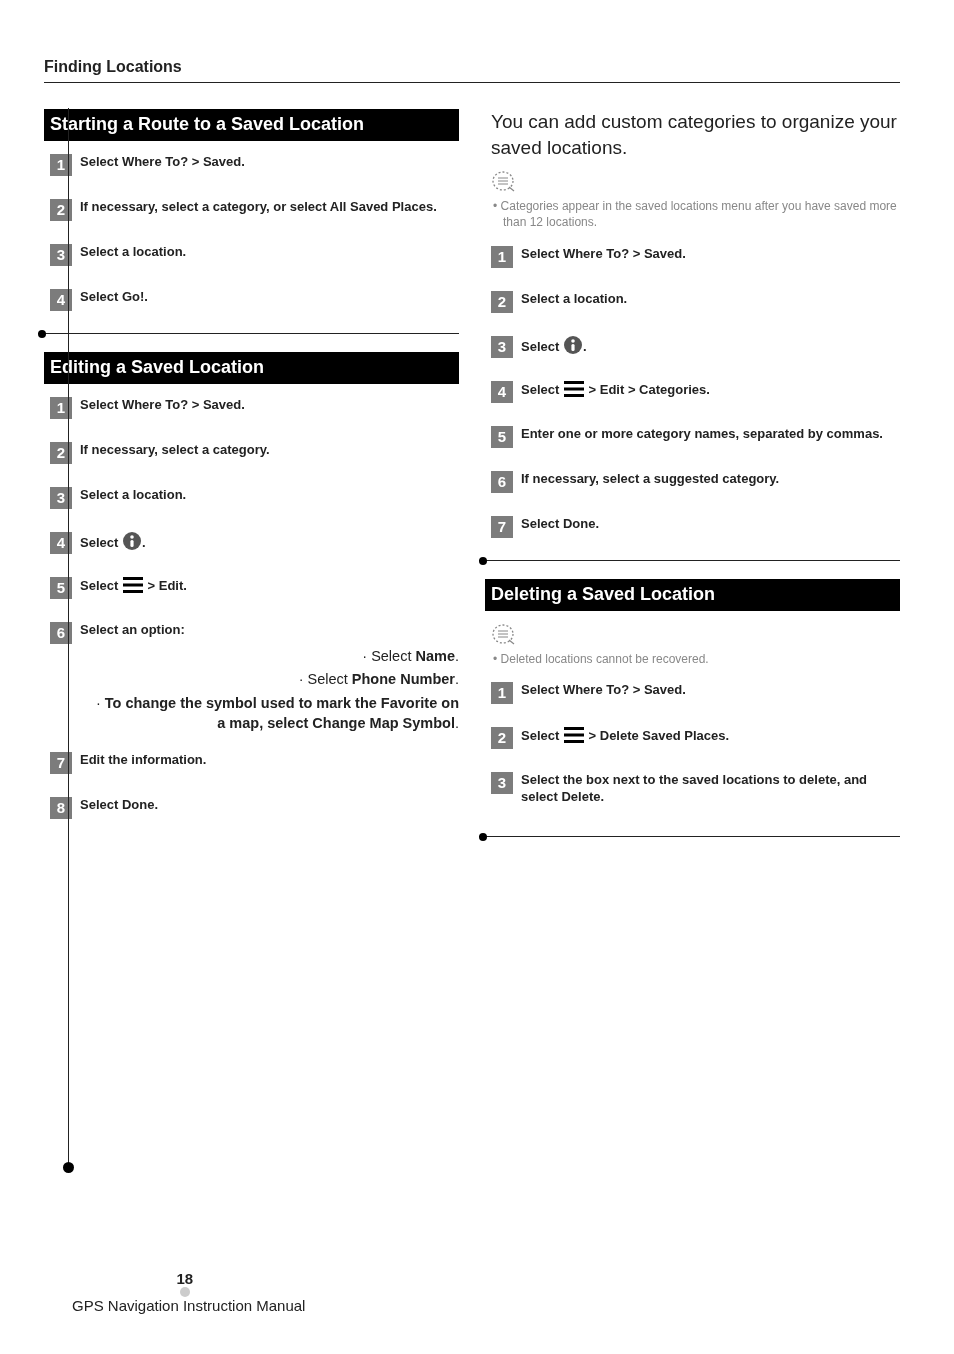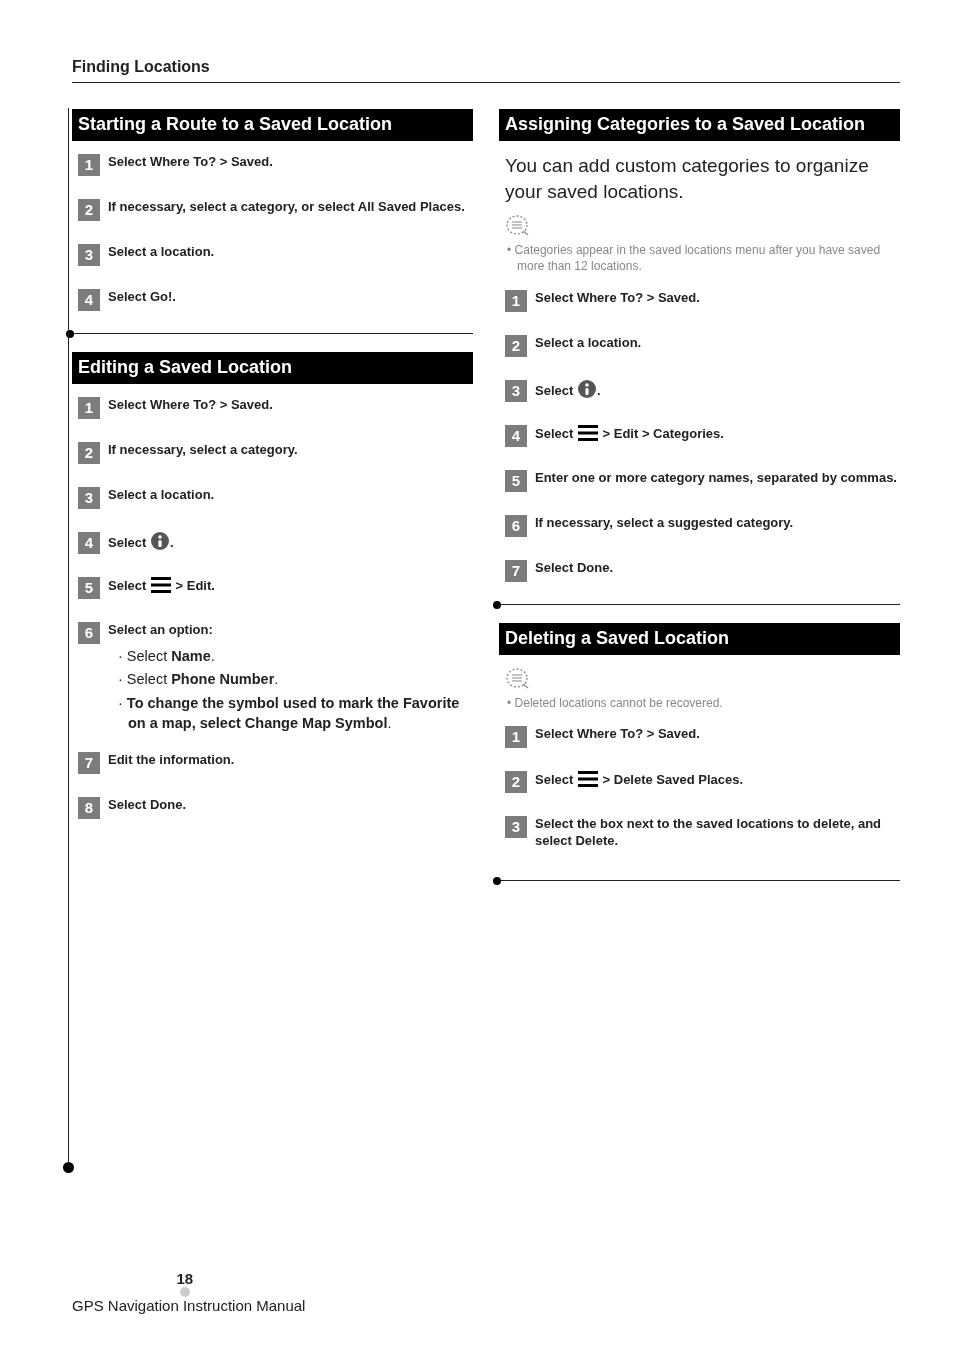--- a/index.html
+++ b/index.html
@@ -4,21 +4,21 @@
 <style>
 * { margin: 0; padding: 0; box-sizing: border-box; }
 body {
   font-family: "Myriad Pro", "Segoe UI", Arial, sans-serif;
   background: #fff;
   width: 954px;
   height: 1354px;
   position: relative;
 }
 .page {
-  padding: 58px 54px 0 72px;
+  padding: 58px 54px 0 44px;
 }
 .section-label {
   font-size: 16px;
   font-weight: bold;
   color: #222;
   margin-bottom: 6px;
 }
 .rule {
   height: 1px;
   background: #222;
@@ -83,21 +83,21 @@
   margin-right: 8px;
   margin-top: 1px;
 }
 .step-text {
   font-size: 13px;
   color: #222;
   line-height: 1.35;
 }
 .step-text.bold { font-weight: bold; }
 
-.sub-list { padding-left: 44px; margin-top: -10px; margin-bottom: 18px; }
+.sub-list { padding-left: 44px; margin-top: -10px; margin-bottom: 18px; text-align: right; }
 .sub-list .sub {
   font-size: 14.5px;
   color: #222;
   padding-left: 12px;
   text-indent: -10px;
   line-height: 1.4;
   margin-bottom: 3px;
 }
 .sub-list .sub::before { content: "· "; }
 .sub b { font-weight: bold; }
@@ -237,23 +237,20 @@
         <div class="step-num">7</div>
         <div class="step-text bold">Edit the information.</div>
       </div>
       <div class="step">
         <div class="step-num">8</div>
         <div class="step-text bold">Select Done.</div>
       </div>
     </div>
 
     <div class="col">
-      <div class="tbar">
-        <span>Assigning Categories to a Saved Location</span>
-      </div>
       <div class="body-text">You can add custom categories to organize your saved locations.</div>
 
       <div class="note-block">
         <svg width="26" height="24" viewBox="0 0 26 24">
             <ellipse cx="12" cy="11" rx="10" ry="9" fill="none" stroke="#888" stroke-width="1.3" stroke-dasharray="2 2"></ellipse>
             <path d="M18 17 L23 21" stroke="#888" stroke-width="1.3"></path>
             <line x1="7" y1="8" x2="17" y2="8" stroke="#888" stroke-width="1"></line>
             <line x1="7" y1="11" x2="17" y2="11" stroke="#888" stroke-width="1"></line>
             <line x1="7" y1="14" x2="17" y2="14" stroke="#888" stroke-width="1"></line>
           </svg>

